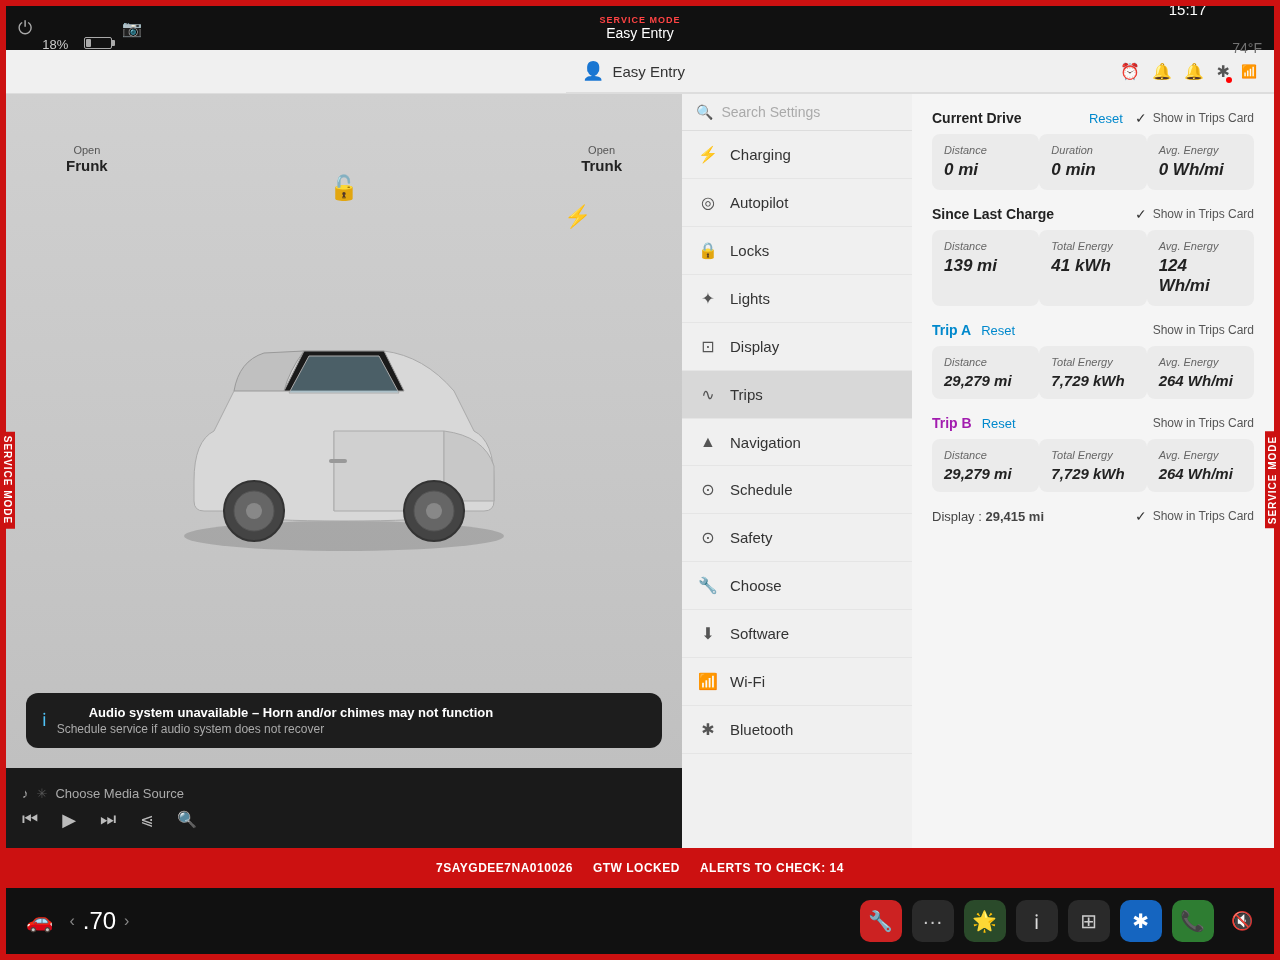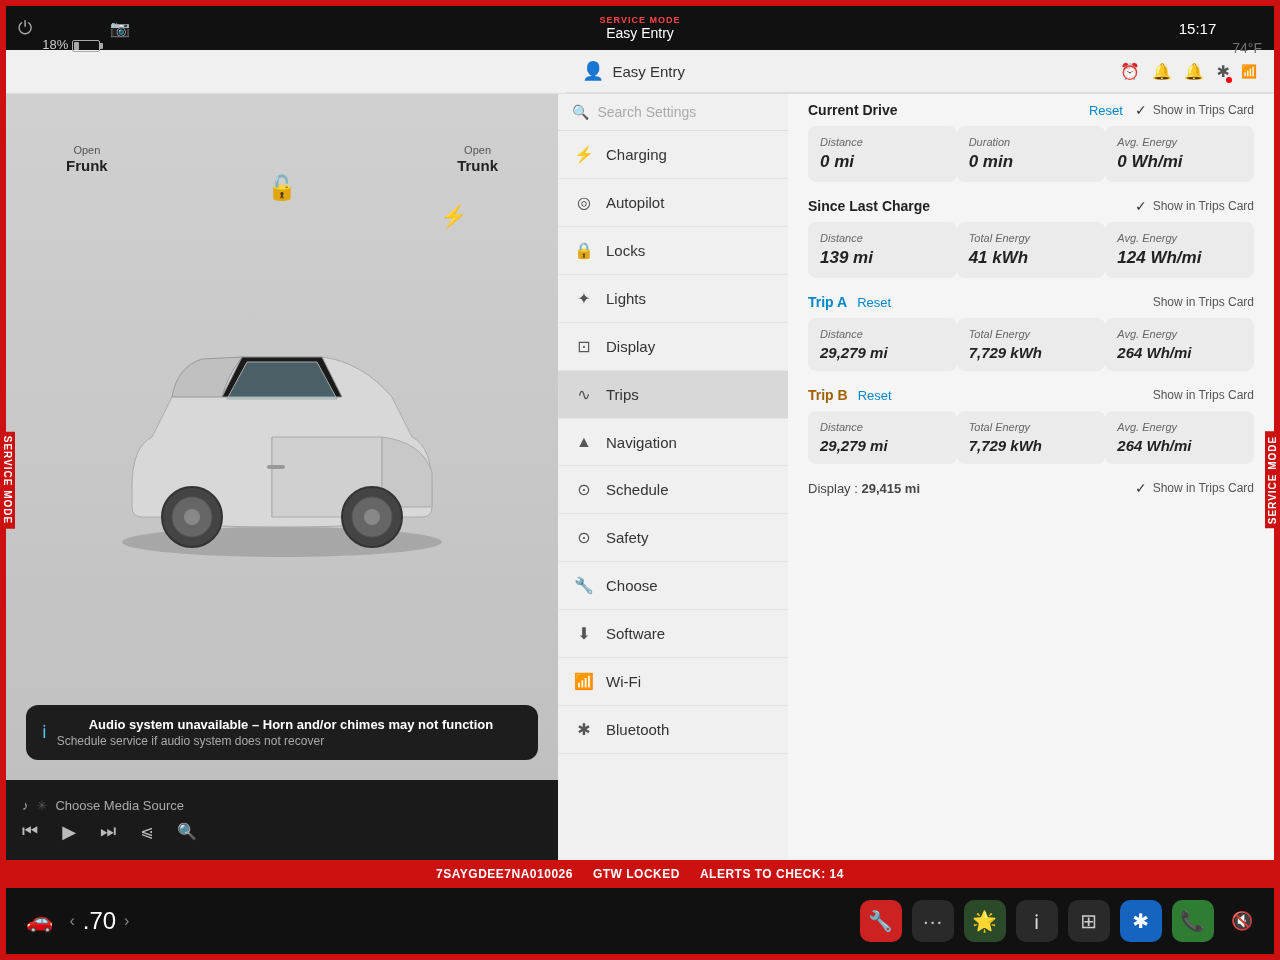--- a/index.html
+++ b/index.html
@@ -85,30 +85,29 @@
     }
 
     .easy-entry-label {
       font-size: 14px;
       color: white;
       font-weight: 500;
     }
 
     .status-bar-right {
       display: flex;
-      align-items: center;
-      gap: 16px;
+      gap: 26px;
       flex: 1;
       justify-content: flex-end;
     }
 
     .battery-info {
       display: flex;
-      align-items: flex-end;
-      gap: 4px;
+      align-items: flex-start;
+      gap: 16px;
       margin-top: 32px;
     }
 
     .battery-bar {
       width: 28px;
       height: 12px;
       border: 1.5px solid #aaa;
       border-radius: 2px;
       position: relative;
       display: flex;
@@ -137,21 +136,21 @@
 
     
     .main-content {
       display: flex;
       flex: 1;
       overflow: hidden;
     }
 
     
     .left-panel {
-      width: 552px;
+      width: 676px;
       background: #e8e8e8;
       position: relative;
       flex-shrink: 0;
       display: flex;
       flex-direction: column;
     }
 
     .car-area {
       flex: 1;
       position: relative;
@@ -324,21 +323,21 @@
       font-size: 16px;
       color: #555;
       width: 20px;
       text-align: center;
     }
 
     
     .trips-content {
       flex: 1;
       overflow-y: auto;
-      padding: 8px 20px;
+      padding: 16px 20px;
       background: #f5f5f5;
     }
 
     
     .profile-row {
       display: flex;
       align-items: center;
       gap: 8px;
       padding: 10px 16px;
       background: #f0f0f0;
@@ -437,21 +436,21 @@
       display: flex;
       align-items: center;
       justify-content: space-between;
       margin-top: 12px;
       font-size: 13px;
       color: #444;
     }
 
     
     .bottom-status {
-      height: 28px;
+      height: 40px;
       background: #cc1111;
       display: flex;
       align-items: center;
       justify-content: center;
       gap: 20px;
       font-size: 12px;
       font-weight: bold;
       color: white;
       letter-spacing: 0.5px;
     }
@@ -803,21 +802,21 @@
               <div class="trip-data-cell">
                 <div class="trip-data-label">Avg. Energy</div>
                 <div class="trip-data-value">264 Wh/mi</div>
               </div>
             </div>
           </div>
 
           <div class="trip-section">
             <div class="trip-header">
               <div style="display:flex;align-items:center;gap:10px;">
-                <span class="trip-title" style="color:#a16207;">Trip B</span>
+                <span class="trip-title" style="color:#a21caf;">Trip B</span>
                 <span class="trip-reset">Reset</span>
               </div>
               <div class="show-trips-check">
                 <span>Show in Trips Card</span>
               </div>
             </div>
             <div class="trip-data-grid">
               <div class="trip-data-cell">
                 <div class="trip-data-label">Distance</div>
                 <div class="trip-data-value">29,279 mi</div>

